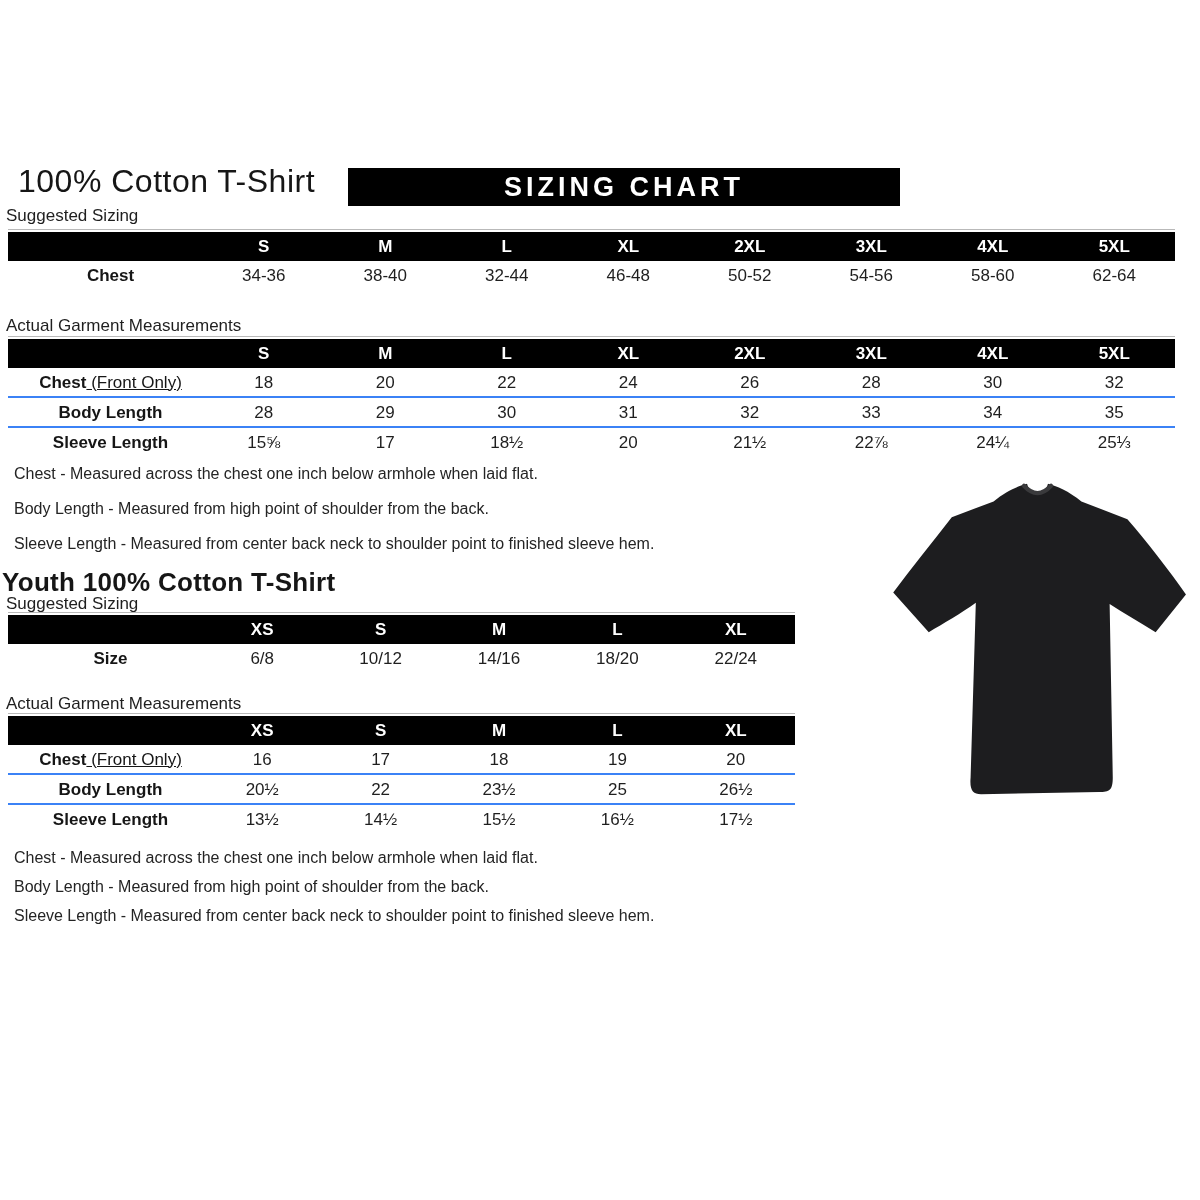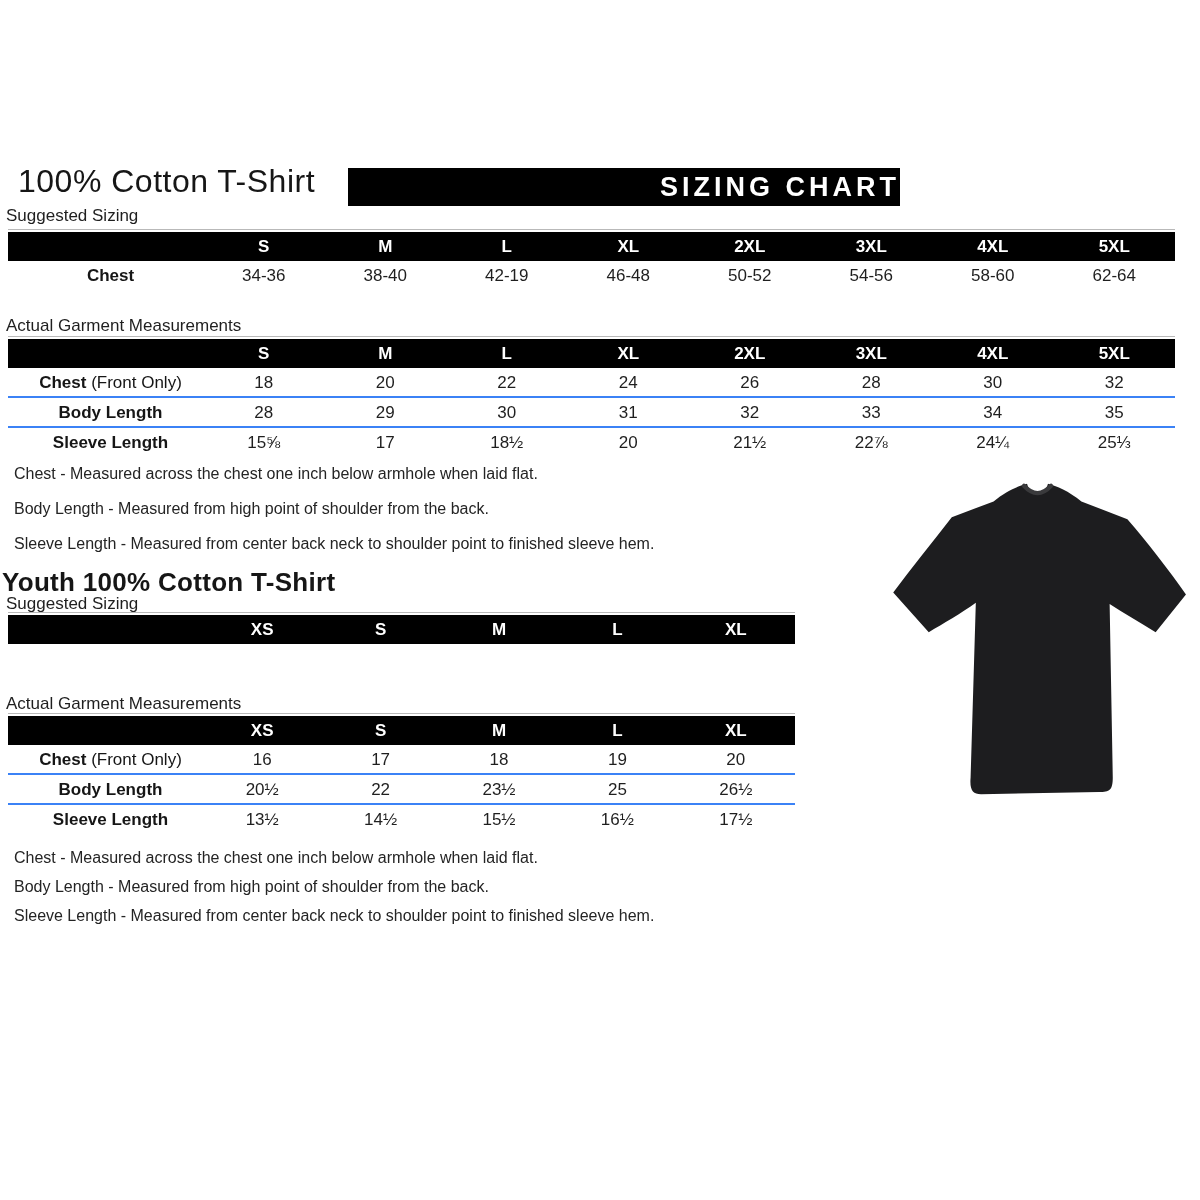--- a/index.html
+++ b/index.html
@@ -7,21 +7,21 @@
     width:1200px;height:1200px;position:relative;background:#ffffff;
     font-family:"Liberation Sans", sans-serif;color:#1f1f1f;
     -webkit-font-smoothing:antialiased;
   }
   .abs{position:absolute;}
   .page-title{
     left:18px;top:163px;font-size:32px;font-weight:400;letter-spacing:0.5px;color:#161616;
   }
   .banner{
     left:348px;top:168px;width:552px;height:38px;background:#000;
-    display:flex;align-items:center;justify-content:flex-end;
+    display:flex;align-items:center;justify-content:center;
   }
   .banner span{
     color:#fff;font-size:27px;font-weight:bold;letter-spacing:4px;
   }
   .section-label{font-size:17px;color:#1f1f1f;}
   .youth-title{
     left:2px;top:567px;font-size:26px;font-weight:bold;color:#161616;letter-spacing:0.3px;
   }
   .size-table{
     padding-top:2px;border-top:1px solid #b9b9b9;
@@ -34,21 +34,21 @@
   }
   .size-table .data-row{height:28px;}
   .size-table .data-row.lined{border-top:2px solid #3b82f6;}
   .size-table .cell{
     text-align:center;font-size:17px;line-height:1;
   }
   .size-table .header-row .cell{font-weight:bold;font-size:17px;}
   .size-table .label-cell{
     text-align:center;padding-left:10px;font-weight:bold;color:#161616;
   }
-  .size-table .label-cell .suffix{font-weight:400;}
+  .size-table .label-cell .suffix{font-weight:400;text-decoration:underline;}
   .notes div{
     font-size:16px;color:#242424;padding-left:14px;
   }
   .notes-a div{line-height:35px;}
   .notes-b div{line-height:29px;}
   .tshirt-wrap{left:880px;top:468px;width:315px;height:345px;}
 </style>
 </head>
 <body>
 
@@ -71,21 +71,21 @@
         <div class="cell">XL</div>
         <div class="cell">2XL</div>
         <div class="cell">3XL</div>
         <div class="cell">4XL</div>
         <div class="cell">5XL</div>
       </div>
       <div class="row data-row" style="grid-template-columns: 195px repeat(8, 1fr);">
         <div class="cell label-cell"><span>Chest</span></div>
         <div class="cell">34-36</div>
         <div class="cell">38-40</div>
-        <div class="cell">42-19</div>
+        <div class="cell">32-44</div>
         <div class="cell">46-48</div>
         <div class="cell">50-52</div>
         <div class="cell">54-56</div>
         <div class="cell">58-60</div>
         <div class="cell">62-64</div>
       </div>
     </div>
 
   <div class="abs section-label" style="left:6px;top:316px;">Actual Garment Measurements</div>
 
@@ -147,20 +147,28 @@
   <div class="abs section-label" style="left:6px;top:594px;">Suggested Sizing</div>
 
   <div class="abs size-table" style="left:8px;top:612px;width:787px;">
       <div class="row header-row" style="grid-template-columns: 195px repeat(5, 1fr);">
         <div class="cell label-cell"></div>
         <div class="cell">XS</div>
         <div class="cell">S</div>
         <div class="cell">M</div>
         <div class="cell">L</div>
         <div class="cell">XL</div>
+      </div>
+      <div class="row data-row" style="grid-template-columns: 195px repeat(5, 1fr);">
+        <div class="cell label-cell"><span>Size</span></div>
+        <div class="cell">6/8</div>
+        <div class="cell">10/12</div>
+        <div class="cell">14/16</div>
+        <div class="cell">18/20</div>
+        <div class="cell">22/24</div>
       </div>
     </div>
 
   <div class="abs section-label" style="left:6px;top:694px;">Actual Garment Measurements</div>
 
   <div class="abs size-table" style="left:8px;top:713px;width:787px;">
       <div class="row header-row" style="grid-template-columns: 195px repeat(5, 1fr);">
         <div class="cell label-cell"></div>
         <div class="cell">XS</div>
         <div class="cell">S</div>

